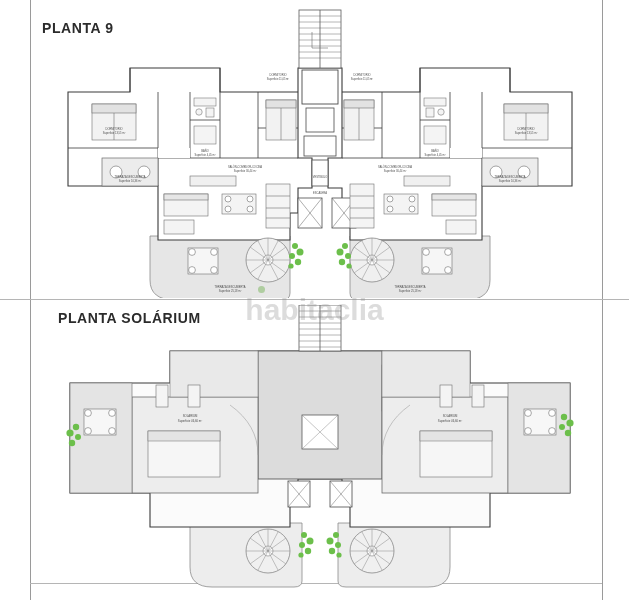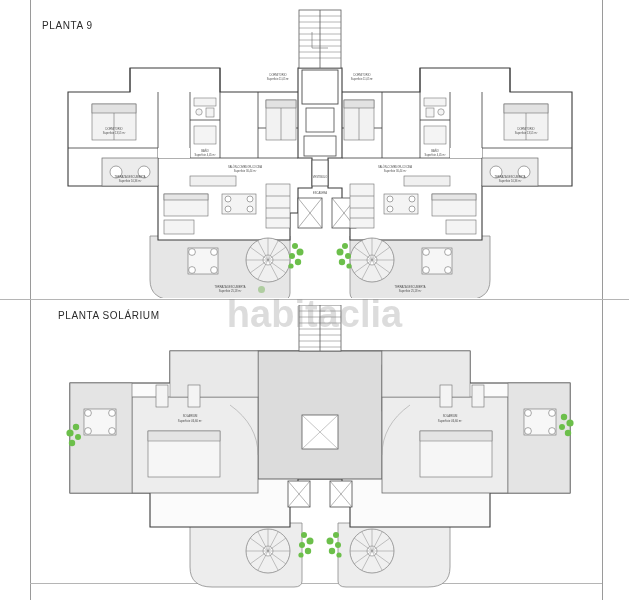--- a/index.html
+++ b/index.html
@@ -22,23 +22,23 @@
     position: absolute;
     background: #9a9a9a;
   }
   .v-left   { left: 30px;  top: 0;   width: 1px; height: 600px; }
   .v-right  { left: 602px; top: 0;   width: 1px; height: 600px; }
   .h-mid    { left: 0px;   top: 299px; width: 629px; height: 1px; background:#b5b5b5; }
   .h-bottom { left: 30px;  top: 583px; width: 572px; height: 1px; background:#b5b5b5; }
 
   .plan-title {
     position: absolute;
-    font-size: 10px;
+    font-size: 14px;
     letter-spacing: 0.6px;
-    font-weight: normal;
+    font-weight: bold;
     color: #2b2b2b;
   }
   #title-planta9 { left: 42px; top: 20px; }
   #title-solarium { left: 42px; top: 310px; padding-left: 16px; }
 
   .plan {
     position: absolute;
   }
   #plan-floor9 { left: 40px; top: 8px; width: 560px; height: 290px; }
   #plan-solarium { left: 40px; top: 305px; width: 560px; height: 288px; }
@@ -49,21 +49,21 @@
     top: 0;
     width: 629px;
     height: 600px;
     pointer-events: none;
   }
   .wm-text {
     position: absolute;
     left: 50%;
     top: 293px;
     transform: translateX(-50%);
-    font-size: 38px;
+    font-size: 30px;
     font-weight: bold;
     color: rgba(130,130,130,0.28);
     letter-spacing: 0px;
     white-space: nowrap;
   }
   .wm-dot {
     position: absolute;
     width: 7px; height: 7px;
     border-radius: 50%;
     background: rgba(120,180,90,0.5);

